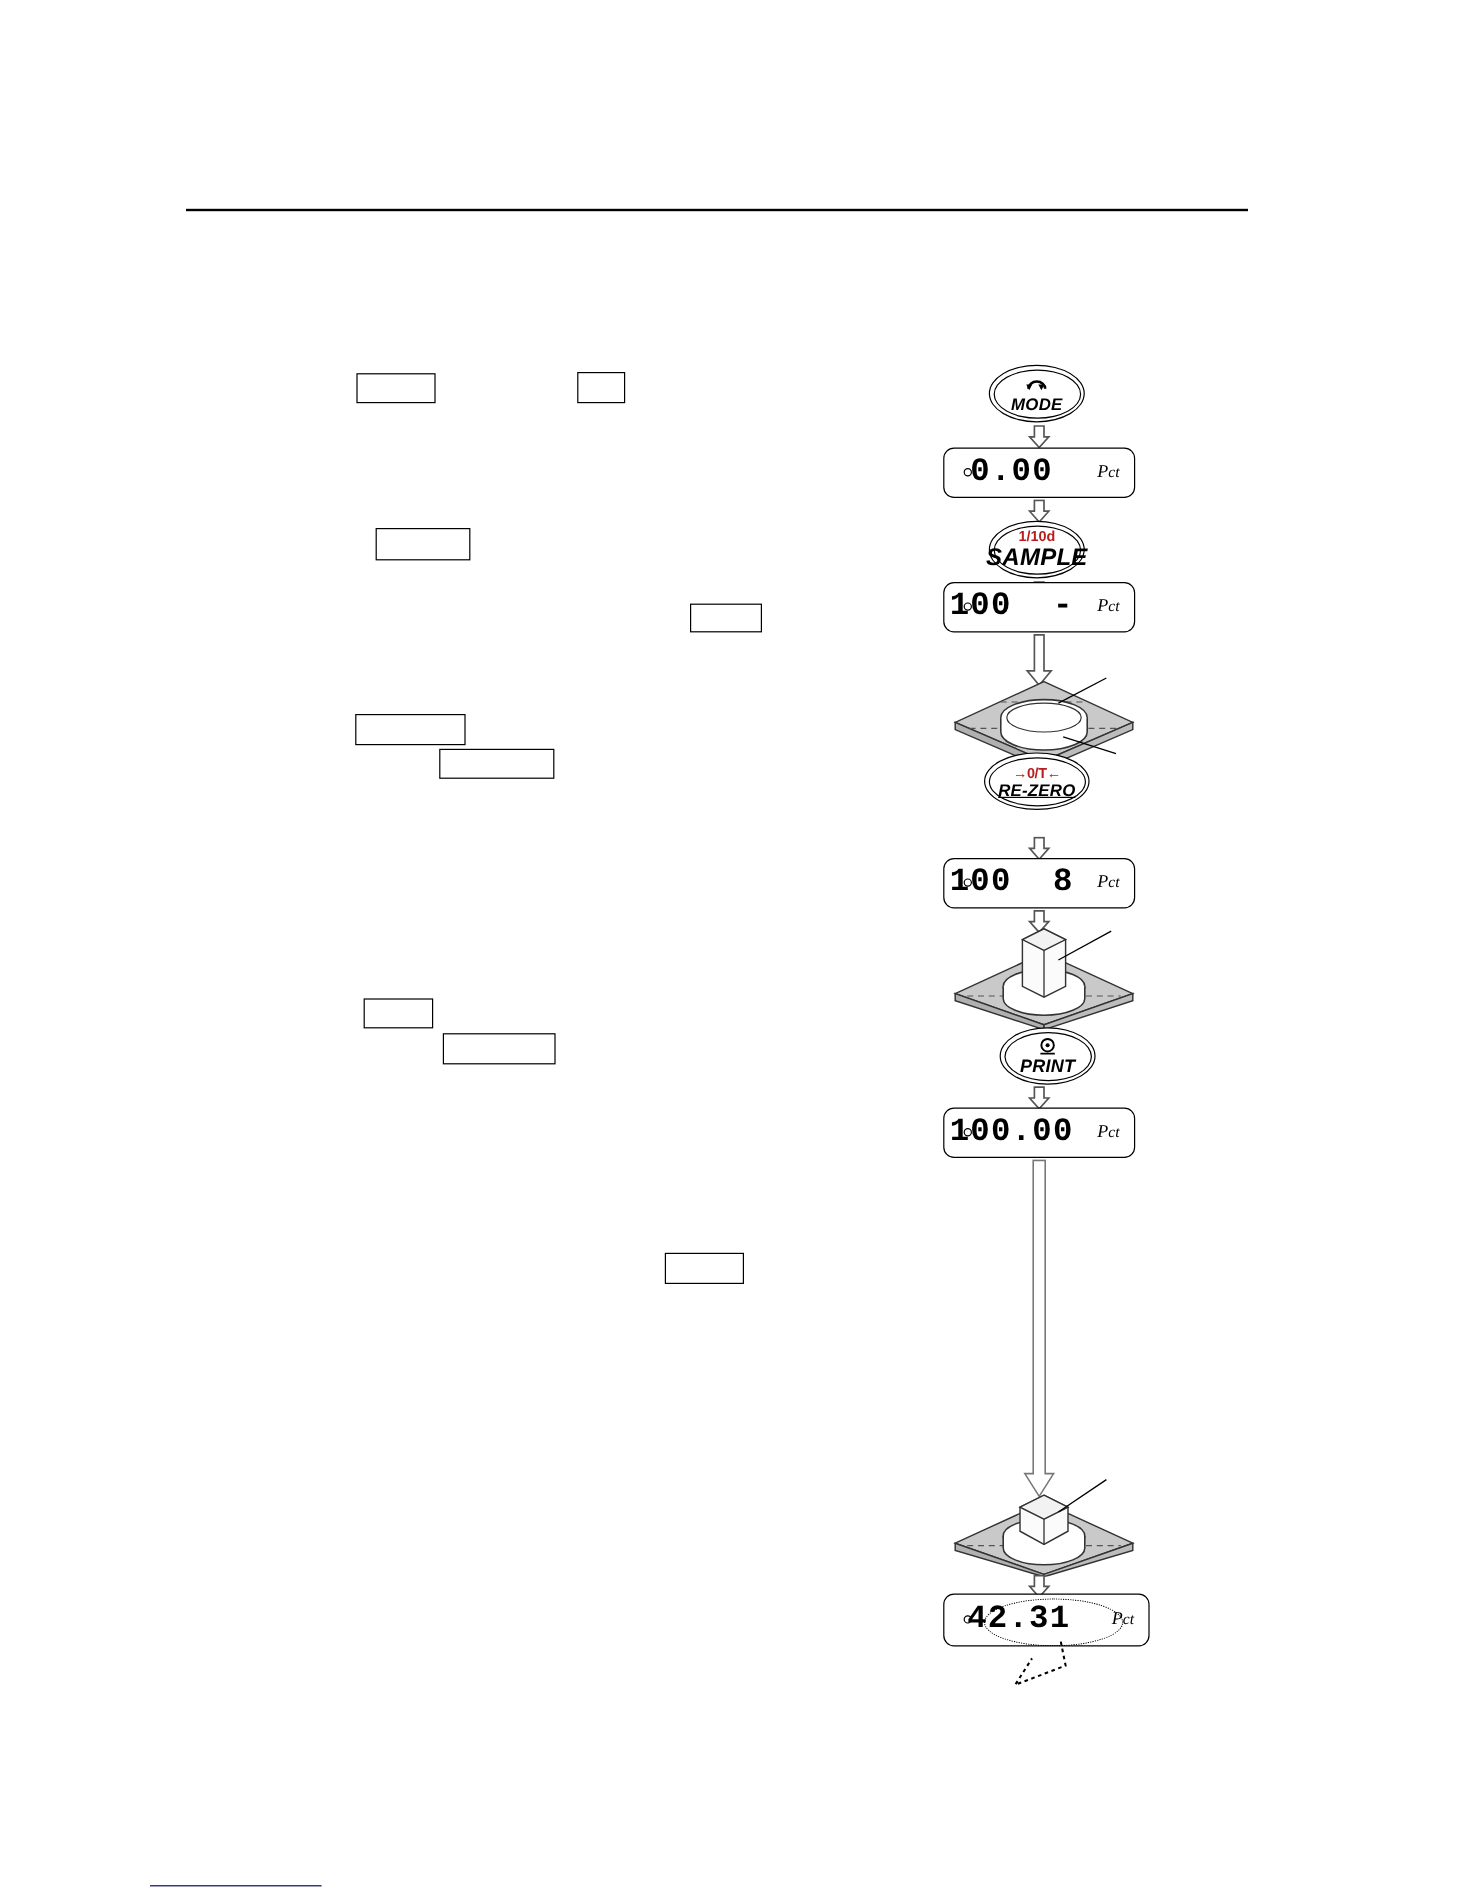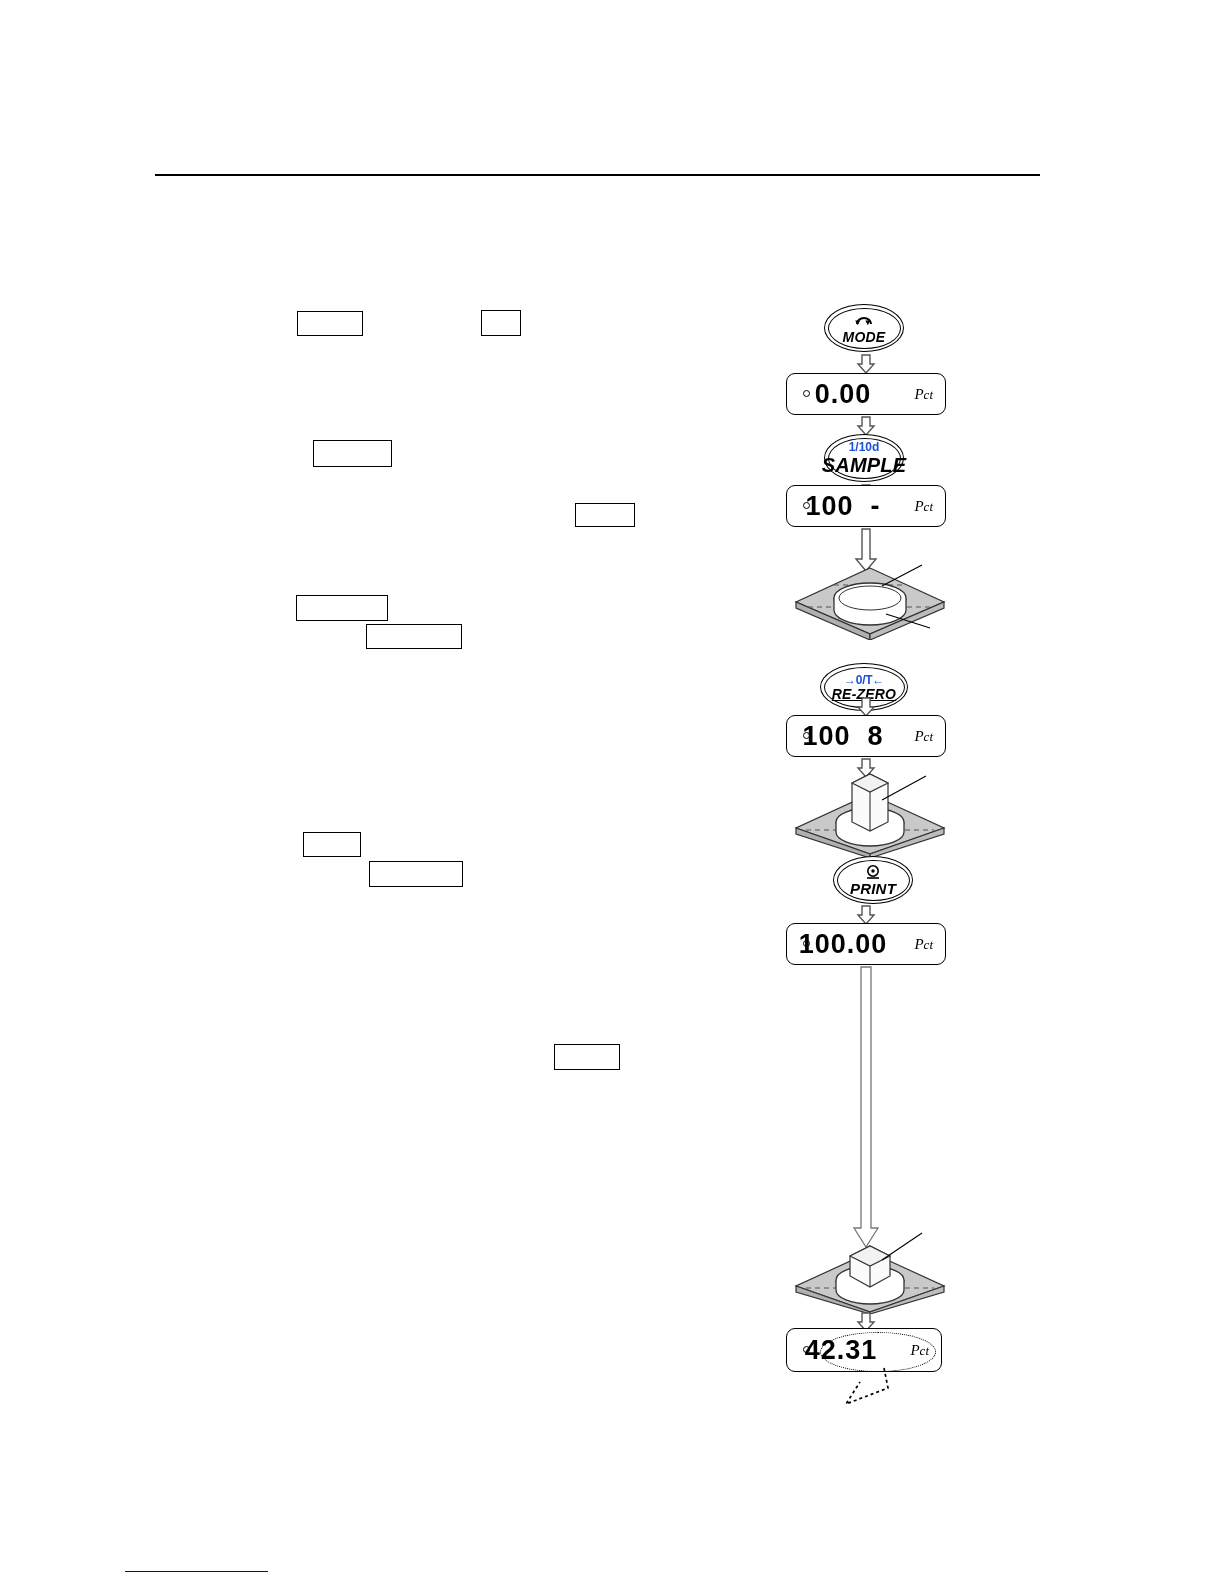--- a/index.html
+++ b/index.html
@@ -54,21 +54,21 @@
     pointer-events:none;
   }
   .key-label{
     font-weight:bold;font-style:italic;
     letter-spacing:.2px;
     color:#000;
     white-space:nowrap;
   }
   .key-sub{
     font-weight:bold;
-    color:#1d4ed8;
+    color:#b91c1c;
     white-space:nowrap;
   }
   .key-glyph{
     display:block;
     line-height:0;
   }
 
   
   .arrow{
     position:absolute;
@@ -86,21 +86,21 @@
   .disp-dot{
     position:absolute;left:16px;top:50%;
     width:7px;height:7px;margin-top:-4px;
     border:1.5px solid #000;border-radius:50%;
     box-sizing:border-box;
   }
   .disp-value{
     position:absolute;left:0;right:46px;top:50%;
     transform:translateY(-50%);
     text-align:center;
-    font-family:Liberation Sans, sans-serif;
+    font-family:Liberation Mono, monospace;
     font-weight:bold;
     font-size:27px;
     letter-spacing:1px;
     color:#000;
     white-space:pre;
   }
   .disp-unit{
     position:absolute;right:12px;top:50%;
     transform:translateY(-50%);
     font-family:"Liberation Serif", serif;
@@ -208,21 +208,21 @@
 
         <ellipse cx="80" cy="36" rx="36" ry="15" fill="#fff" stroke="#333" stroke-width="1.3"></ellipse>
         <path d="M44 36 L44 48 A36 15 0 0 0 116 48 L116 36" fill="#fff" stroke="#333" stroke-width="1.3"></path>
         <ellipse cx="80" cy="36" rx="31" ry="12" fill="none" stroke="#333" stroke-width="1"></ellipse>
 
         <line x1="92" y1="24" x2="132" y2="3" stroke="#000" stroke-width="1.1"></line>
         <line x1="96" y1="52" x2="140" y2="66" stroke="#000" stroke-width="1.1"></line>
       </svg>
     </div>
 
-    <div class="key" style="left:40px;top:373px;width:88px;height:48px;">
+    <div class="key" style="left:40px;top:337px;width:88px;height:48px;">
       <span class="key-sub" style="font-size:12px;letter-spacing:-.3px;">→0/T←</span>
       <span class="key-label" style="font-size:14px;margin-top:1px;text-decoration:underline;">RE-ZERO</span>
     </div>
 
     <div class="arrow" style="left:76px;top:407px;">
       <svg width="20" height="20" viewBox="0 0 20 20">
         <polygon points="6,1 14,1 14,10 18,10 10,19 2,10 6,10" fill="#fff" stroke="#555" stroke-width="1.4"></polygon>
       </svg>
     </div>
 
@@ -302,21 +302,21 @@
         <line x1="92" y1="30" x2="132" y2="3" stroke="#000" stroke-width="1.1"></line>
       </svg>
     </div>
 
     <div class="arrow" style="left:76px;top:1022px;">
       <svg width="20" height="20" viewBox="0 0 20 20">
         <polygon points="6,1 14,1 14,10 18,10 10,19 2,10 6,10" fill="#fff" stroke="#555" stroke-width="1.4"></polygon>
       </svg>
     </div>
 
-    <div class="display" style="left:6px;top:1038px;width:156px;height:44px;">
+    <div class="display" style="left:6px;top:1038px;width:172px;height:44px;">
       <span class="disp-dot"></span>
       <span class="disp-value">42.31</span>
       <span class="disp-unit">P<span class="u-sub">ct</span></span>
     </div>
     <div class="callout-ellipse" style="left:40px;top:1042px;width:116px;height:40px;"></div>
     <div class="callout-tail" style="left:46px;top:1076px;">
       <svg width="72" height="40" viewBox="0 0 72 40">
         <path d="M58 2 L62 22 L20 38 L34 16" fill="none" stroke="#000" stroke-width="1.7" stroke-dasharray="3,3"></path>
       </svg>
     </div>

